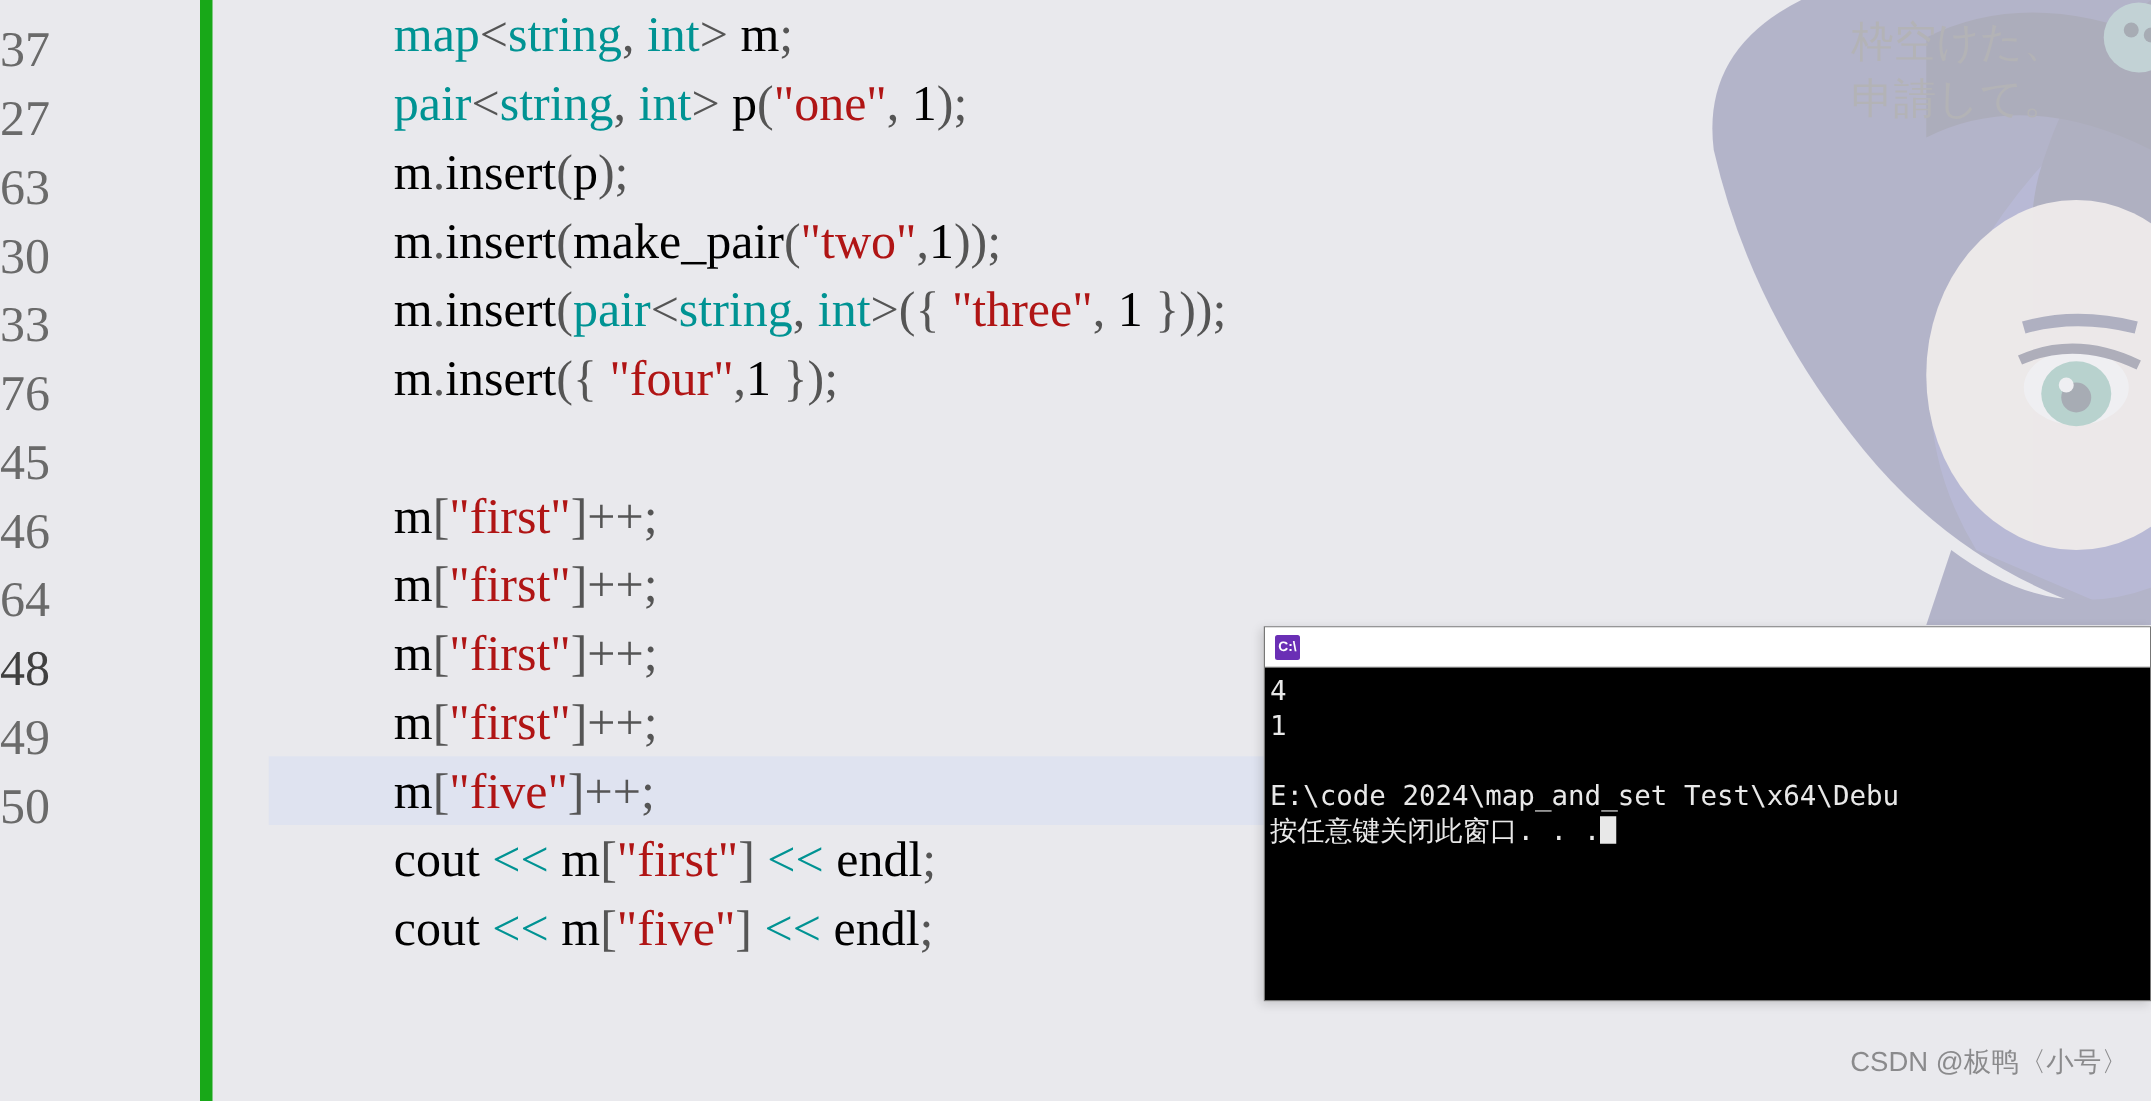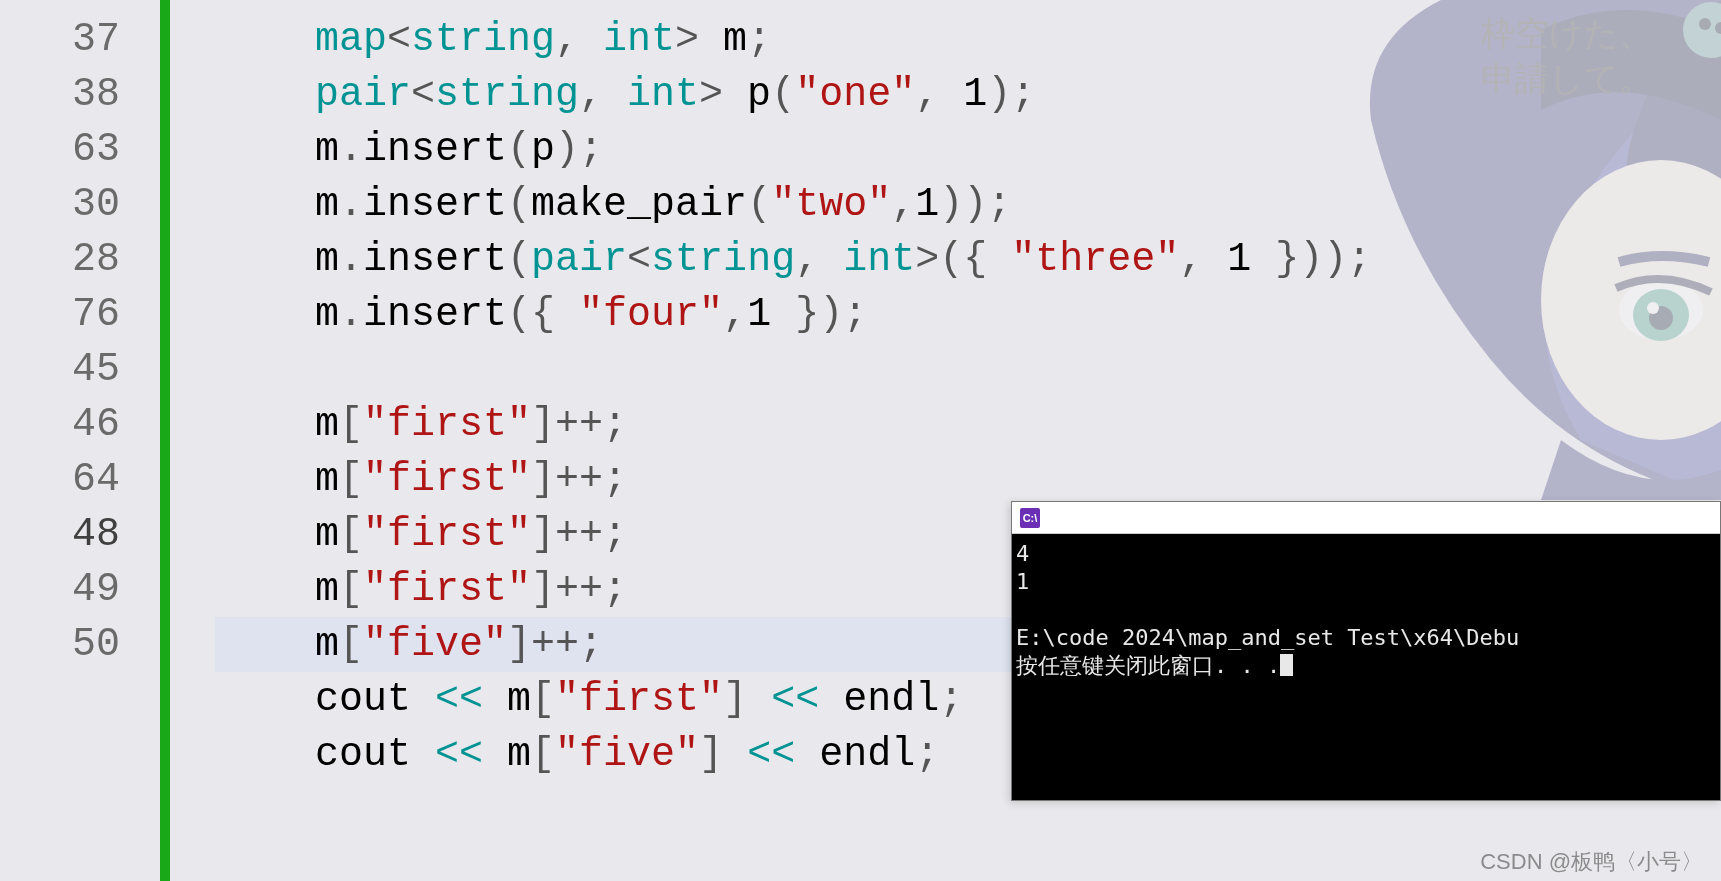--- a/index.html
+++ b/index.html
@@ -14,40 +14,40 @@
     width: 100%;
     height: 100%;
     font-size: 40px;
     line-height: 55px;
   }
   .gutter {
     width: 160px;
     flex: 0 0 160px;
     background: #e9e9ed;
     color: #6a6a6a;
-    text-align: right;
+    text-align: left;
     padding-right: 40px;
     padding-top: 12px;
-    font-family: Liberation Mono, monospace;
+    font-family: Liberation Serif, serif;
     font-size: 40px;
   }
   .gutter .ln { height: 55px; }
   .gutter .ln.current { color: #404040; font-weight: 500; }
   .changebar {
     width: 10px;
     flex: 0 0 10px;
     background: #18a818;
     margin-right: 45px;
   }
   .code {
     flex: 1 1 auto;
-    padding-top: 12px;
     background: #e9e9ed;
     white-space: pre;
     position: relative;
+    font-family: Liberation Serif, serif;
   }
   .line { height: 55px; padding-left: 100px; }
   .line.current { background: rgba(180,200,255,0.18); }
   .kw   { color: #009393; }
   .type { color: #009393; }
   .str  { color: #b01515; }
   .num  { color: #000; }
   .ident{ color: #000; }
   .punct{ color: #555; }
   .op   { color: #009393; }
@@ -111,37 +111,37 @@
   .cursor-block {
     display: inline-block;
     width: 13px; height: 22px;
     background: #e8e8e8;
     vertical-align: -3px;
   }
 
   .watermark {
     position: absolute;
     right: 18px;
-    bottom: 4px;
+    bottom: 16px;
     font-family: 'Microsoft YaHei', sans-serif;
     font-size: 22px;
     color: rgba(60,60,60,0.55);
     pointer-events: none;
   }
 </style>
 </head>
 <body>
 
 <div class="editor">
   <div class="gutter">
       <div class="ln">37</div>
-      <div class="ln">38</div>
+      <div class="ln">27</div>
       <div class="ln">63</div>
       <div class="ln">30</div>
-      <div class="ln">28</div>
+      <div class="ln">33</div>
       <div class="ln">76</div>
       <div class="ln">45</div>
       <div class="ln">46</div>
       <div class="ln">64</div>
       <div class="ln current">48</div>
       <div class="ln">49</div>
       <div class="ln">50</div>
     </div>
   <div class="changebar"></div>
   <div class="code"><div class="line"><span class="kw">map</span><span class="punct">&lt;</span><span class="type">string</span><span class="punct">, </span><span class="type">int</span><span class="punct">&gt; </span><span class="ident">m</span><span class="punct">;</span></div><div class="line"><span class="kw">pair</span><span class="punct">&lt;</span><span class="type">string</span><span class="punct">, </span><span class="type">int</span><span class="punct">&gt; </span><span class="ident">p</span><span class="punct">(</span><span class="str">"one"</span><span class="punct">, </span><span class="num">1</span><span class="punct">);</span></div><div class="line"><span class="ident">m</span><span class="punct">.</span><span class="ident">insert</span><span class="punct">(</span><span class="ident">p</span><span class="punct">);</span></div><div class="line"><span class="ident">m</span><span class="punct">.</span><span class="ident">insert</span><span class="punct">(</span><span class="ident">make_pair</span><span class="punct">(</span><span class="str">"two"</span><span class="punct">,</span><span class="num">1</span><span class="punct">));</span></div><div class="line"><span class="ident">m</span><span class="punct">.</span><span class="ident">insert</span><span class="punct">(</span><span class="kw">pair</span><span class="punct">&lt;</span><span class="type">string</span><span class="punct">, </span><span class="type">int</span><span class="punct">&gt;({ </span><span class="str">"three"</span><span class="punct">, </span><span class="num">1</span><span class="punct"> }));</span></div><div class="line"><span class="ident">m</span><span class="punct">.</span><span class="ident">insert</span><span class="punct">({ </span><span class="str">"four"</span><span class="punct">,</span><span class="num">1</span><span class="punct"> });</span></div><div class="line"></div><div class="line"><span class="ident">m</span><span class="punct">[</span><span class="str">"first"</span><span class="punct">]++;</span></div><div class="line"><span class="ident">m</span><span class="punct">[</span><span class="str">"first"</span><span class="punct">]++;</span></div><div class="line"><span class="ident">m</span><span class="punct">[</span><span class="str">"first"</span><span class="punct">]++;</span></div><div class="line"><span class="ident">m</span><span class="punct">[</span><span class="str">"first"</span><span class="punct">]++;</span></div><div class="line current"><span class="ident">m</span><span class="punct">[</span><span class="str">"five"</span><span class="punct">]++;</span></div><div class="line"><span class="ident">cout </span><span class="op">&lt;&lt;</span><span class="ident"> m</span><span class="punct">[</span><span class="str">"first"</span><span class="punct">] </span><span class="op">&lt;&lt;</span><span class="ident"> endl</span><span class="punct">;</span></div><div class="line"><span class="ident">cout </span><span class="op">&lt;&lt;</span><span class="ident"> m</span><span class="punct">[</span><span class="str">"five"</span><span class="punct">] </span><span class="op">&lt;&lt;</span><span class="ident"> endl</span><span class="punct">;</span></div></div>

